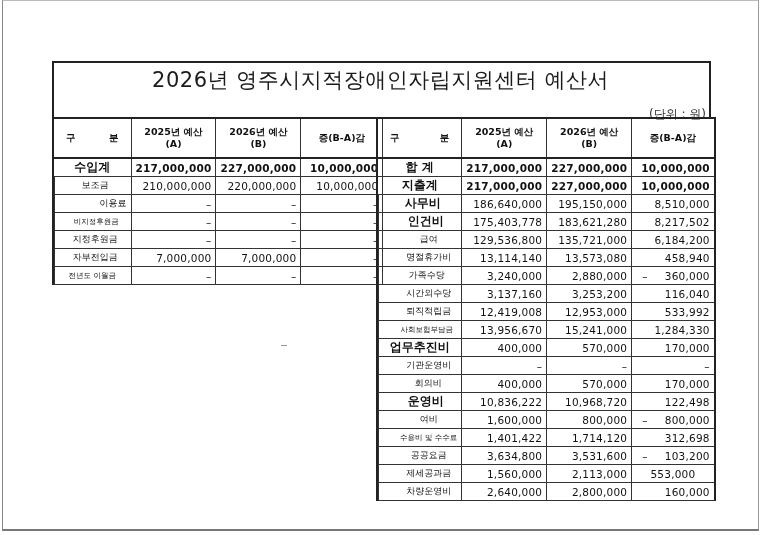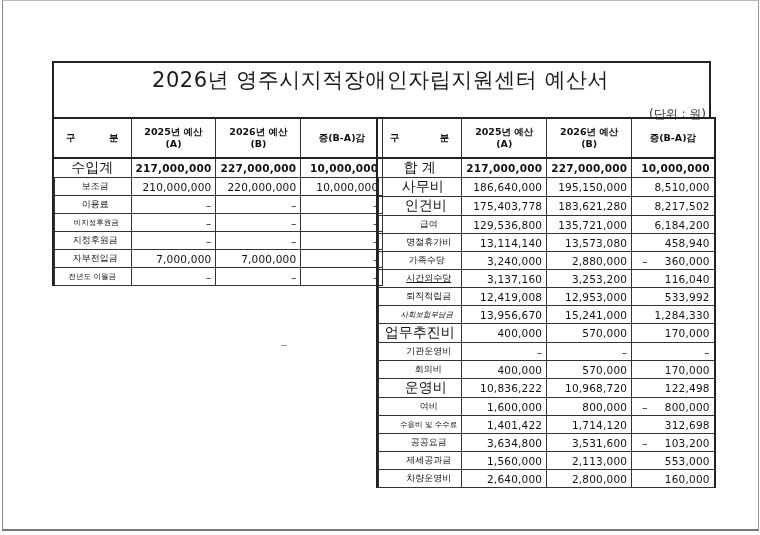--- a/index.html
+++ b/index.html
@@ -10,21 +10,21 @@
   .frame { position:absolute; left:52px; top:61px; width:655px; height:56px; border:2px solid #222; border-bottom:none; }
   .title { position:absolute; left:52px; top:66px; width:657px; text-align:center; font-size:21px; letter-spacing:0.5px; color:#1a1a1a; }
   .unit { position:absolute; left:640px; top:106px; width:66px; text-align:right; font-size:12px; color:#333; }
   table { position:absolute; border-collapse:collapse; }
   td { border:1px solid #333; padding:0 4px; height:17px; font-size:10px; white-space:nowrap; }
   .lt { left:52px; top:117px; }
   .rt { left:376px; top:117px; }
   .hdr td { height:38px; font-size:9.5px; text-align:center; font-weight:bold; line-height:12px; border-top:2px solid #222; border-bottom:2px solid #222; }
   td.num { text-align:right; font-size:10.5px; letter-spacing:0.2px; }
   td.lbl { text-align:center; font-size:9px; }
-  td.lbl.b { font-weight:normal; font-size:14px; }
+  td.lbl.b { font-weight:bold; font-size:12px; }
   td.lbl.s { font-size:7.5px; }
   td.b.num { font-weight:bold; }
   .gubun { display:flex; justify-content:space-between; padding:0 8px; }
   .neg::before { content:"–"; float:left; padding-left:6px; }
   .dash-mark { position:absolute; left:281px; top:345px; width:6px; height:1px; background:#999; }
 </style>
 </head>
 <body>
 
 <div class="page-edge"></div>
@@ -65,21 +65,21 @@
         <td class="num b">227,000,000</td>
         <td class="num b">10,000,000</td>
       </tr>
       <tr>
         <td class="lbl" style="border-left: 2px solid rgb(34, 34, 34); box-shadow: rgb(51, 51, 51) 6px 0px 0px -5px inset; padding-left: 10px;">보조금</td>
         <td class="num">210,000,000</td>
         <td class="num">220,000,000</td>
         <td class="num">10,000,000</td>
       </tr>
       <tr>
-        <td class="lbl" style="border-left: 2px solid rgb(34, 34, 34); box-shadow: rgb(51, 51, 51) 6px 0px 0px -5px inset; padding-left: 10px;">이용료</td>
+        <td class="lbl" style="border-left: 2px solid rgb(34, 34, 34); box-shadow: rgb(51, 51, 51) 6px 0px 0px -5px inset; padding-left: 10px; text-align: right;">이용료</td>
         <td class="num">–</td>
         <td class="num">–</td>
         <td class="num">–</td>
       </tr>
       <tr>
         <td class="lbl s" style="border-left: 2px solid rgb(34, 34, 34); box-shadow: rgb(51, 51, 51) 6px 0px 0px -5px inset; padding-left: 12px;">비지정후원금</td>
         <td class="num">–</td>
         <td class="num">–</td>
         <td class="num">–</td>
       </tr>
@@ -131,20 +131,26 @@
   </tr>
   </tbody>
     <tbody id="exp-body">
       <tr>
         <td class="lbl b b" style="border-left: 2px solid rgb(34, 34, 34); box-shadow: none; padding-left: 4px;">합 계</td>
         <td class="num b">217,000,000</td>
         <td class="num b">227,000,000</td>
         <td class="num b" style="border-right: 2px solid rgb(34, 34, 34);">10,000,000</td>
       </tr>
       <tr>
+        <td class="lbl b b" style="border-left: 2px solid rgb(34, 34, 34); box-shadow: none; padding-left: 4px;">지출계</td>
+        <td class="num b">217,000,000</td>
+        <td class="num b">227,000,000</td>
+        <td class="num b" style="border-right: 2px solid rgb(34, 34, 34);">10,000,000</td>
+      </tr>
+      <tr>
         <td class="lbl b" style="border-left: 2px solid rgb(34, 34, 34); box-shadow: rgb(51, 51, 51) 6px 0px 0px -5px inset; padding-left: 10px;">사무비</td>
         <td class="num">186,640,000</td>
         <td class="num">195,150,000</td>
         <td class="num" style="border-right: 2px solid rgb(34, 34, 34);">8,510,000</td>
       </tr>
       <tr>
         <td class="lbl b" style="border-left: 2px solid rgb(34, 34, 34); box-shadow: rgb(51, 51, 51) 12px 0px 0px -11px inset; padding-left: 16px;">인건비</td>
         <td class="num">175,403,778</td>
         <td class="num">183,621,280</td>
         <td class="num" style="border-right: 2px solid rgb(34, 34, 34);">8,217,502</td>
@@ -161,33 +167,33 @@
         <td class="num">13,573,080</td>
         <td class="num" style="border-right: 2px solid rgb(34, 34, 34);">458,940</td>
       </tr>
       <tr>
         <td class="lbl" style="border-left: 2px solid rgb(34, 34, 34); box-shadow: rgb(51, 51, 51) 18px 0px 0px -17px inset; padding-left: 18px;">가족수당</td>
         <td class="num">3,240,000</td>
         <td class="num">2,880,000</td>
         <td class="num neg" style="border-right: 2px solid rgb(34, 34, 34); margin-top: 32px;">360,000</td>
       </tr>
       <tr>
-        <td class="lbl" style="border-left: 2px solid rgb(34, 34, 34); box-shadow: rgb(51, 51, 51) 18px 0px 0px -17px inset; padding-left: 22px; text-decoration: underline;">시간외수당</td>
+        <td class="lbl" style="border-left: 2px solid rgb(34, 34, 34); box-shadow: rgb(51, 51, 51) 18px 0px 0px -17px inset; padding-left: 22px;">시간외수당</td>
         <td class="num">3,137,160</td>
         <td class="num">3,253,200</td>
         <td class="num" style="border-right: 2px solid rgb(34, 34, 34);">116,040</td>
       </tr>
       <tr>
         <td class="lbl" style="border-left: 2px solid rgb(34, 34, 34); box-shadow: rgb(51, 51, 51) 18px 0px 0px -17px inset; padding-left: 22px;">퇴직적립금</td>
         <td class="num">12,419,008</td>
         <td class="num">12,953,000</td>
         <td class="num" style="border-right: 2px solid rgb(34, 34, 34);">533,992</td>
       </tr>
       <tr>
-        <td class="lbl s" style="border-left: 2px solid rgb(34, 34, 34); box-shadow: rgb(51, 51, 51) 18px 0px 0px -17px inset; padding-left: 18px; font-style: italic;">사회보험부담금</td>
+        <td class="lbl s" style="border-left: 2px solid rgb(34, 34, 34); box-shadow: rgb(51, 51, 51) 18px 0px 0px -17px inset; padding-left: 18px;">사회보험부담금</td>
         <td class="num">13,956,670</td>
         <td class="num">15,241,000</td>
         <td class="num" style="border-right: 2px solid rgb(34, 34, 34);">1,284,330</td>
       </tr>
       <tr>
         <td class="lbl b" style="border-left: 2px solid rgb(34, 34, 34); box-shadow: rgb(51, 51, 51) 12px 0px 0px -11px inset; padding-left: 4px;">업무추진비</td>
         <td class="num">400,000</td>
         <td class="num">570,000</td>
         <td class="num" style="border-right: 2px solid rgb(34, 34, 34);">170,000</td>
       </tr>
@@ -224,21 +230,21 @@
       <tr>
         <td class="lbl" style="border-left: 2px solid rgb(34, 34, 34); box-shadow: rgb(51, 51, 51) 18px 0px 0px -17px inset; padding-left: 22px;">공공요금</td>
         <td class="num">3,634,800</td>
         <td class="num">3,531,600</td>
         <td class="num neg" style="border-right: 2px solid rgb(34, 34, 34);">103,200</td>
       </tr>
       <tr>
         <td class="lbl" style="border-left: 2px solid rgb(34, 34, 34); box-shadow: rgb(51, 51, 51) 18px 0px 0px -17px inset; padding-left: 22px;">제세공과금</td>
         <td class="num">1,560,000</td>
         <td class="num">2,113,000</td>
-        <td class="num" style="border-right: 2px solid rgb(34, 34, 34);">553,000</td>
+        <td class="num" style="border-right: 2px solid rgb(34, 34, 34); text-align: center;">553,000</td>
       </tr>
       <tr>
         <td class="lbl" style="border-left: 2px solid rgb(34, 34, 34); box-shadow: rgb(51, 51, 51) 18px 0px 0px -17px inset; padding-left: 22px;">차량운영비</td>
         <td class="num">2,640,000</td>
         <td class="num">2,800,000</td>
         <td class="num" style="border-right: 2px solid rgb(34, 34, 34);">160,000</td>
       </tr>
     </tbody>
 </table>
 

